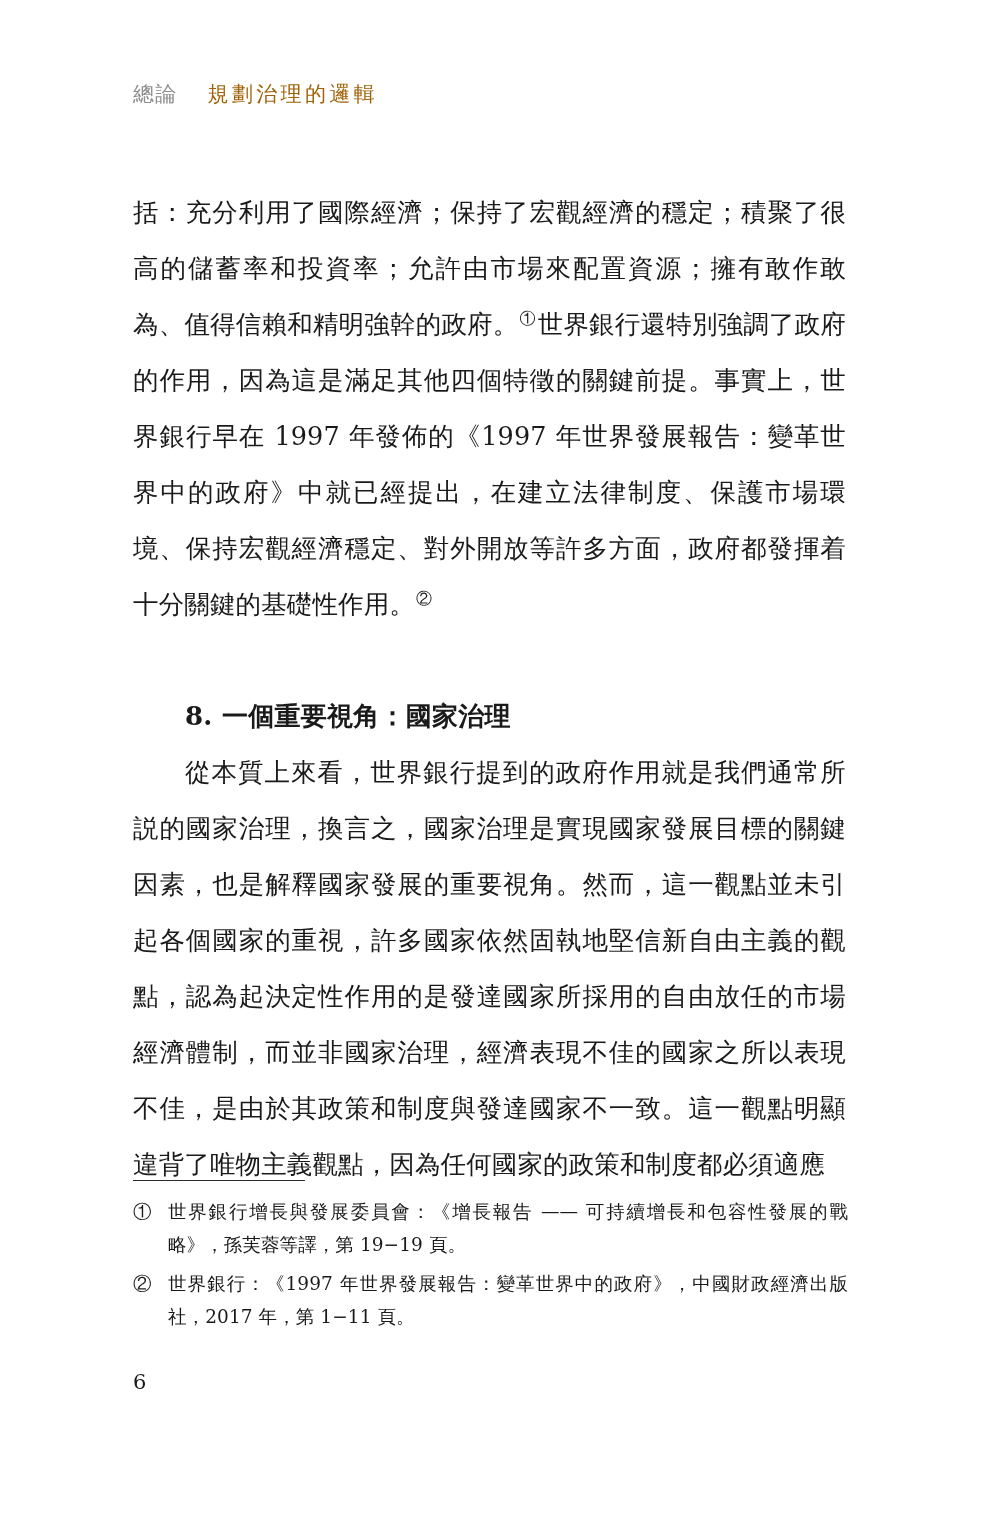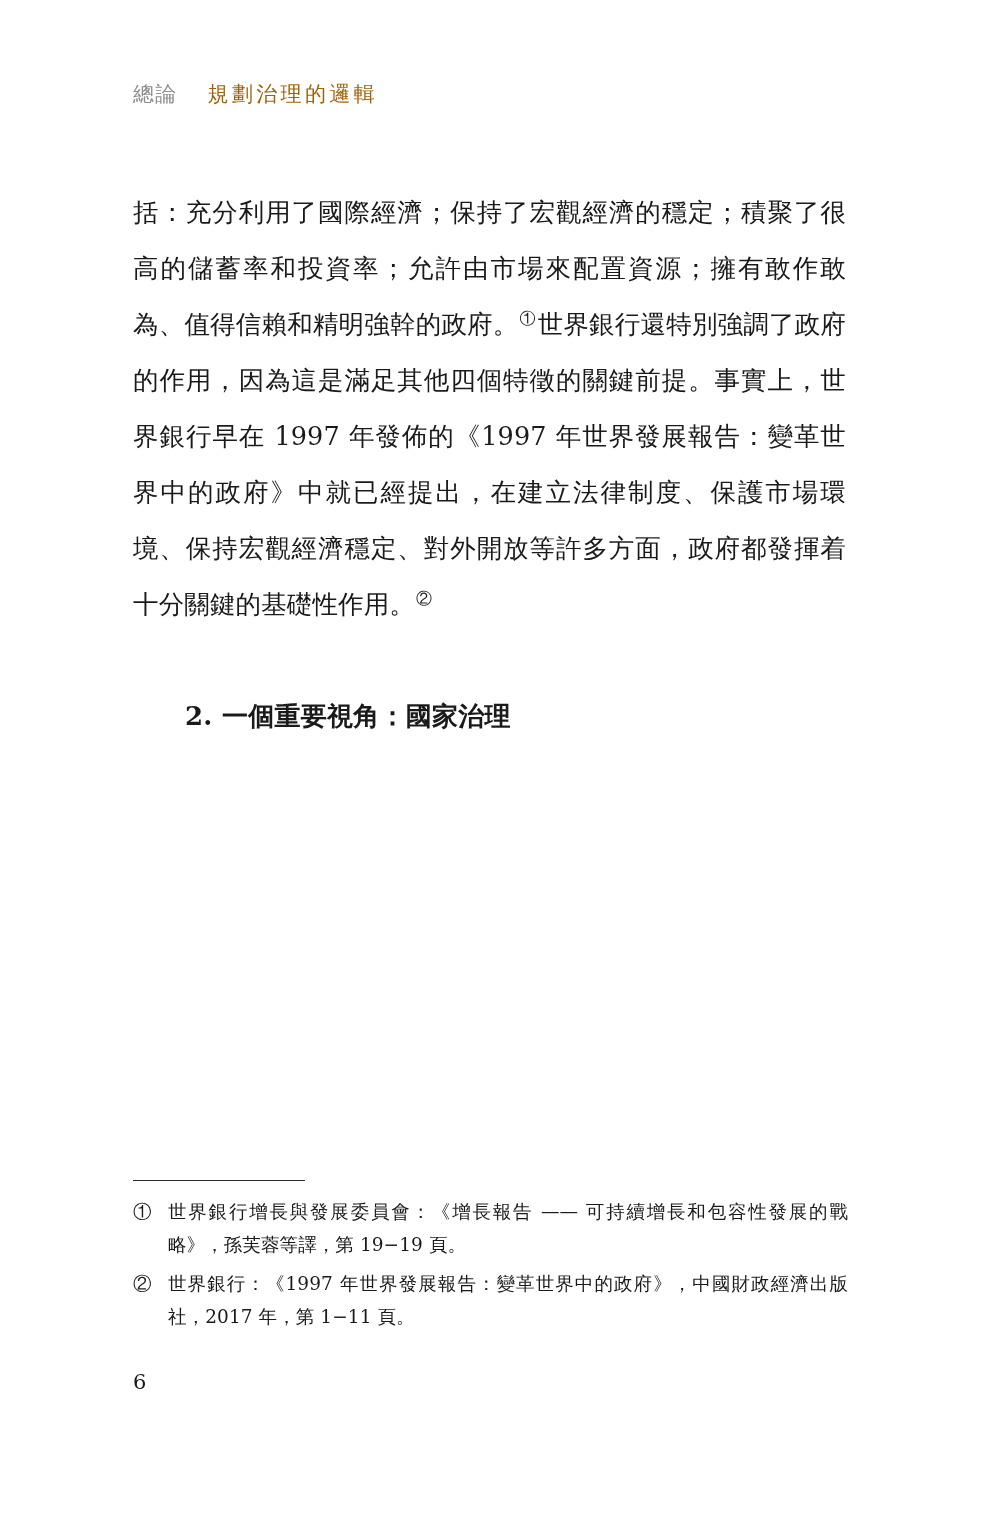--- a/index.html
+++ b/index.html
@@ -142,22 +142,23 @@
   <div class="running-head">
     <span class="rh-section">總論</span><span class="rh-gap"></span><span class="rh-title">規劃治理的邏輯</span>
   </div>
 
   <div class="body-column">
 
     <p class="para"><span>括：充分利用了國際經濟；保持了宏觀經濟的穩定；積聚了很高的儲蓄率和投資率；允許由市場來配置資源；擁有敢作敢為、值得信賴和精明強幹的政府。</span><sup class="fn-mark">①</sup><span>世界銀行還特別強調了政府的作用，因為這是滿足其他四個特徵的關鍵前提。事實上，世界銀行早在 1997 年發佈的《1997 年世界發展報告：變革世界中的政府》中就已經提出，在建立法律制度、保護市場環境、保持宏觀經濟穩定、對外開放等許多方面，政府都發揮着十分關鍵的基礎性作用。</span><sup class="fn-mark">②</sup></p>
 
     <div class="gap-before-heading"></div>
 
-    <h2 class="section-heading">2. 一個重要視角：國家治理</h2>
+    <h2 class="section-heading">8. 一個重要視角：國家治理</h2>
 
+    <p class="para indent">從本質上來看，世界銀行提到的政府作用就是我們通常所説的國家治理，換言之，國家治理是實現國家發展目標的關鍵因素，也是解釋國家發展的重要視角。然而，這一觀點並未引起各個國家的重視，許多國家依然固執地堅信新自由主義的觀點，認為起決定性作用的是發達國家所採用的自由放任的市場經濟體制，而並非國家治理，經濟表現不佳的國家之所以表現不佳，是由於其政策和制度與發達國家不一致。這一觀點明顯違背了唯物主義觀點，因為任何國家的政策和制度都必須適應</p>
 
   </div>
 
   <div class="footnotes">
     <div class="fn-rule"></div>
 
     <div class="footnote">
       <span class="fn-num">①</span>
       <span>世界銀行增長與發展委員會：《增長報告 —— 可持續增長和包容性發展的戰略》，孫芙蓉等譯，第 19−19 頁。</span>
     </div>

